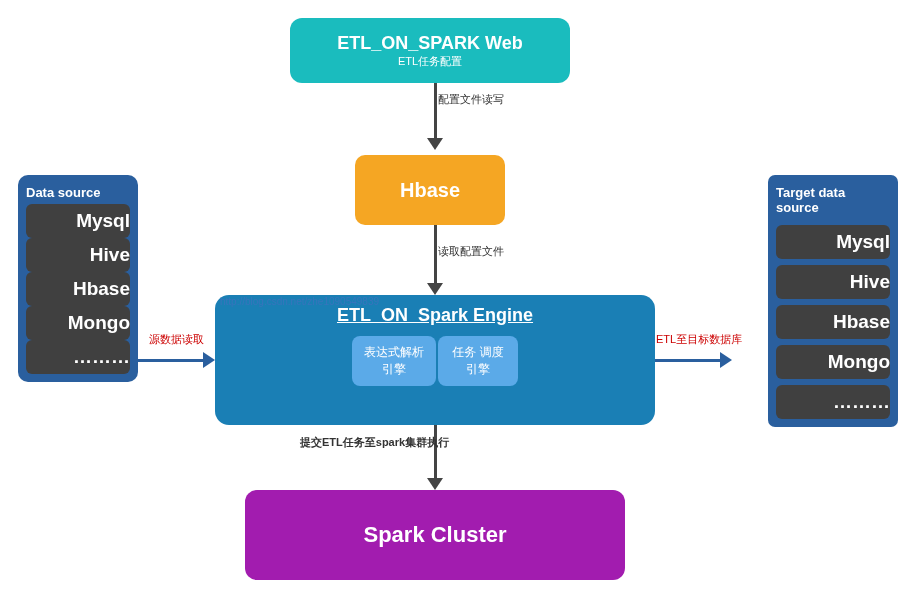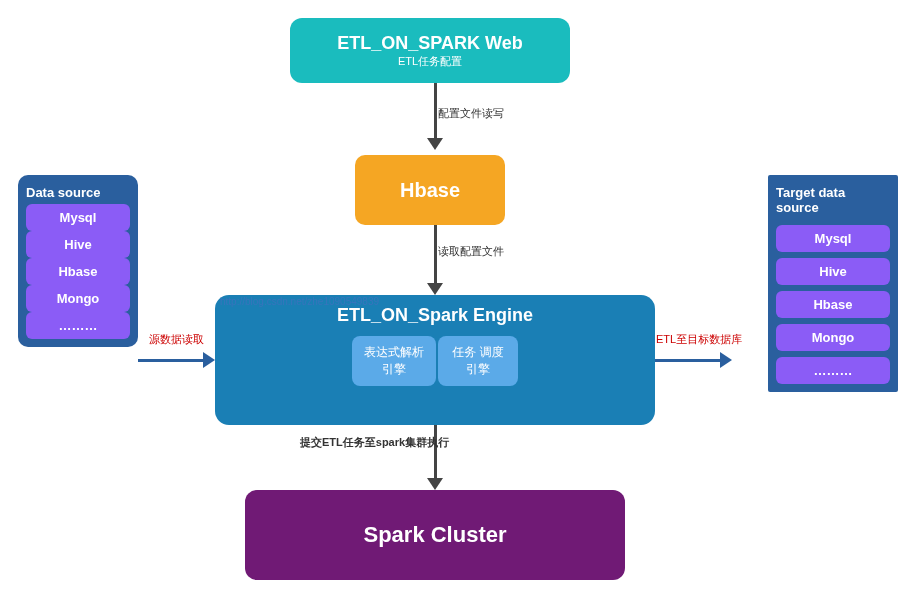--- a/index.html
+++ b/index.html
@@ -71,20 +71,21 @@
       flex-direction: column;
       align-items: center;
       justify-content: flex-start;
       padding-top: 10px;
       color: white;
     }
     .spark-engine-box .engine-title {
       font-size: 18px;
       font-weight: bold;
       margin-bottom: 10px;
+      text-decoration: underline;
     }
     .engine-modules {
       display: flex;
       gap: 2px;
     }
     .engine-module {
       background: #5baae8;
       border-radius: 8px;
       padding: 8px 12px;
       font-size: 12px;
@@ -93,21 +94,21 @@
       min-width: 80px;
     }
 
     
     .spark-cluster-box {
       position: absolute;
       top: 490px;
       left: 245px;
       width: 380px;
       height: 90px;
-      background: #701a75;
+      background: #a21caf;
       border-radius: 12px;
       display: flex;
       align-items: center;
       justify-content: center;
       color: white;
       font-size: 22px;
       font-weight: bold;
     }
 
     
@@ -124,37 +125,37 @@
       gap: 0;
     }
     .panel-title {
       color: white;
       font-size: 13px;
       font-weight: bold;
       margin-bottom: 4px;
       text-align: left;
     }
     .panel-item {
-      background: #8b5cf6;
+      background: #404040;
       border-radius: 6px;
       color: white;
-      font-size: 13px;
-      font-weight: bold;
-      text-align: center;
+      font-size: 19px;
+      font-weight: bold;
+      text-align: right;
       padding: 6px 0;
     }
 
     
     .data-source-right {
       position: absolute;
       top: 175px;
       right: 18px;
       width: 130px;
       background: #2a5f9e;
-      border-radius: 2px;
+      border-radius: 7px;
       padding: 10px 8px 8px 8px;
       display: flex;
       flex-direction: column;
       gap: 6px;
     }
 
     
     .arrow-down {
       position: absolute;
       display: flex;
@@ -219,21 +220,21 @@
 
   <div class="etl-web-box">
     <span class="title">ETL_ON_SPARK Web</span>
     <span class="subtitle">ETL任务配置</span>
   </div>
 
   <div class="arrow-down" style="top:83px; left:427px;">
     <div class="arrow-line" style="height:55px;"></div>
     <div class="arrow-head-down"></div>
   </div>
-  <span class="arrow-label" style="top:106px; left:438px;">配置文件读写</span>
+  <span class="arrow-label" style="top:92px; left:438px;">配置文件读写</span>
 
   <div class="hbase-box">
     <span>Hbase</span>
   </div>
 
   <div class="arrow-down" style="top:225px; left:427px;">
     <div class="arrow-line" style="height:58px;"></div>
     <div class="arrow-head-down"></div>
   </div>
   <span class="arrow-label" style="top:244px; left:438px;">读取配置文件</span>

